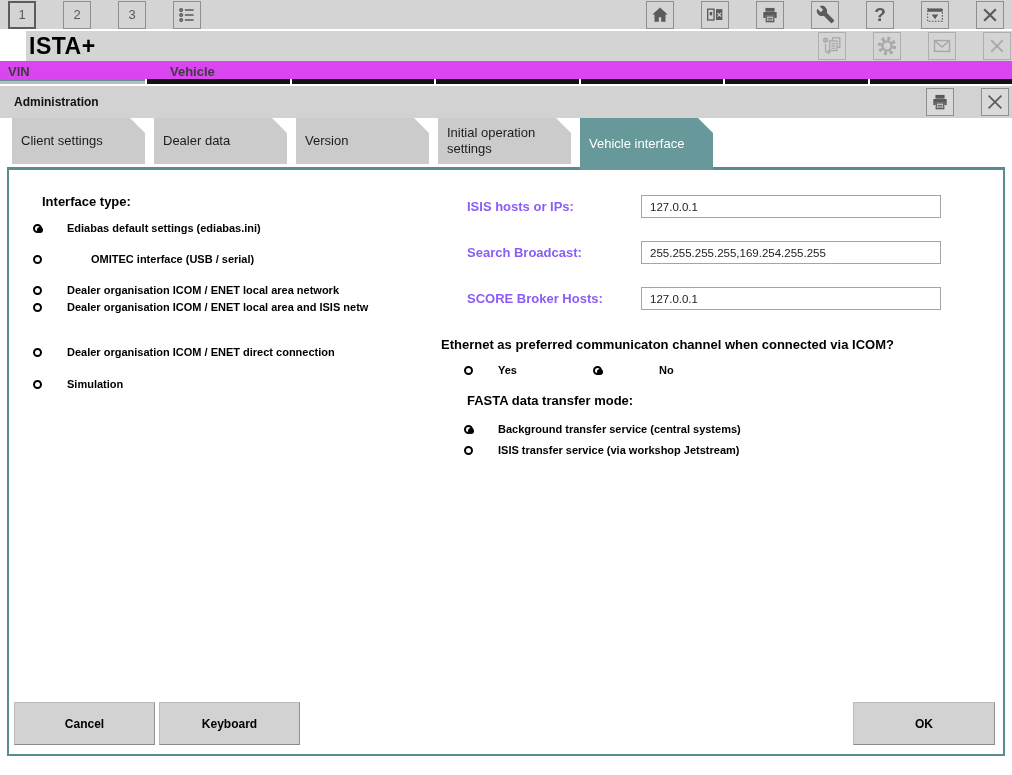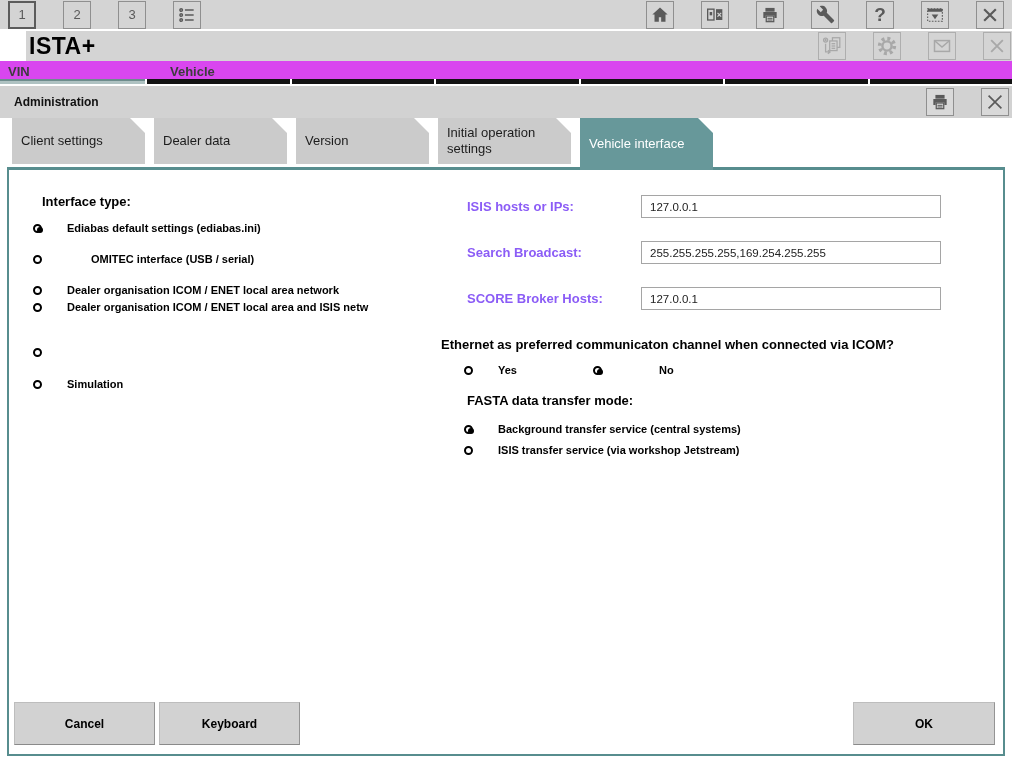--- a/index.html
+++ b/index.html
@@ -245,20 +245,21 @@
   <div class="radio-row clip" style="left:24px; top:112px;">
     <span class="radio"></span>
     <span class="radio-label">Dealer organisation ICOM / ENET local area network</span>
   </div>
   <div class="radio-row clip" style="left:24px; top:129px;">
     <span class="radio"></span>
     <span class="radio-label">Dealer organisation ICOM / ENET local area and ISIS netw</span>
   </div>
   <div class="radio-row clip" style="left:24px; top:174px;">
     <span class="radio"></span>
+    <span class="radio-label">Dealer organisation ICOM / ENET direct connection</span>
   </div>
   <div class="radio-row clip" style="left:24px; top:206px;">
     <span class="radio"></span>
     <span class="radio-label">Simulation</span>
   </div>
 
   <div class="field-label" style="left:458px; top:29px;">ISIS hosts or IPs:</div>
   <input class="text-input" style="left: 632px; top: 25px;" type="text" value="127.0.0.1">
 
   <div class="field-label" style="left:458px; top:75px;">Search Broadcast:</div>

